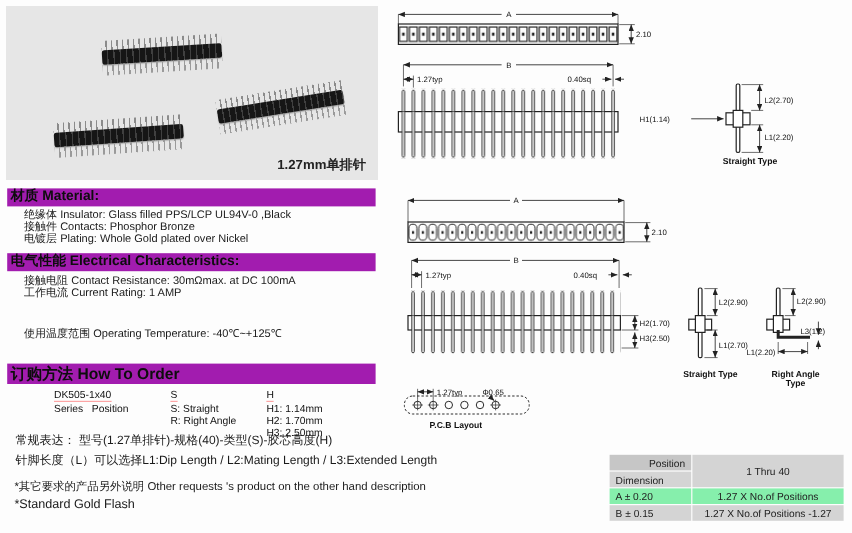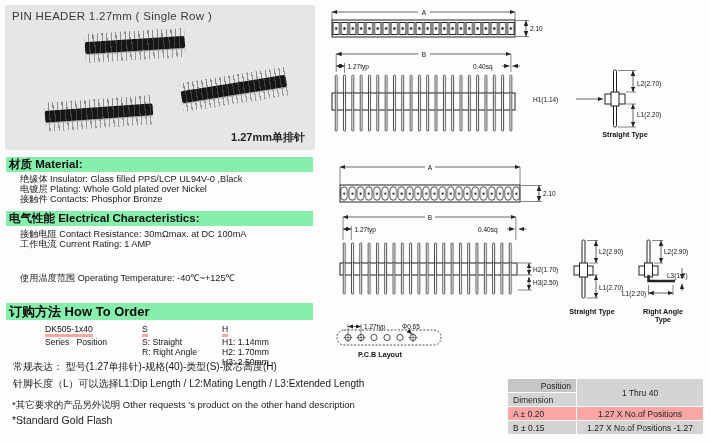--- a/index.html
+++ b/index.html
@@ -10,54 +10,53 @@
   
   .photo-panel { left:5px; top:5px; width:310px; height:145px; background:#e6e6e6; }
   .photo-title { position:absolute; left:7px; top:5px; font-size:11.5px; color:#3a3a3a; letter-spacing:.3px; white-space:nowrap; }
   .photo-caption { position:absolute; right:10px; bottom:5px; font-size:11px; font-weight:bold; color:#222; white-space:nowrap;margin-top:16px; }
   .ph { position:absolute; }
   .ph .pt { height:8px;  background:repeating-linear-gradient(90deg, transparent 0 3.4px, #8b8b8b 3.4px 4.6px); }
   .ph .bd { height:12px; background:repeating-linear-gradient(90deg, #161616 0 4.2px, #404040 4.2px 5.3px); border-radius:2px; box-shadow:0 1px 1px rgba(0,0,0,.25); }
   .ph .pb { height:9px;  background:repeating-linear-gradient(90deg, transparent 0 3.4px, #9a9a9a 3.4px 4.6px); }
 
   
-  .sec-bar { left:6px; width:307px; height:15px; background:#86efac; font-size:11.5px; font-weight:bold; color:#0d0d0d; padding:0 3px; line-height:15px; white-space:nowrap; }
+  .sec-bar { left:6px; width:307px; height:15px; background:#a21caf; font-size:11.5px; font-weight:bold; color:#0d0d0d; padding:0 3px; line-height:15px; white-space:nowrap; }
   .sec-bar.big { height:17px; font-size:13px; line-height:17px; }
 
   .spec-lines { left:8px; font-size:9.2px; line-height:10.2px; color:#1a1a1a; }
   .spec-lines div { white-space:nowrap;padding-left:12px; }
 
   
   .ord-col { font-size:8.6px; line-height:10px; }
-  .ord-u { display:inline-block; border-bottom:3px solid #fca5a5; padding-bottom:0px; white-space:pre; }
+  .ord-u { display:inline-block; border-bottom:1px solid #fca5a5; padding-bottom:0px; white-space:pre; }
   .ord-note { font-size:10px; color:#1a1a1a; white-space:nowrap; }
   .footnote { font-size:9.5px; color:#1a1a1a; white-space:nowrap; }
   .footnote2 { font-size:10.5px; color:#1a1a1a; white-space:nowrap; }
 
   
   svg text { font-family:"Liberation Sans",sans-serif; font-size:6.5px; fill:#111; }
   svg text.cap { font-size:7.2px; font-weight:bold; }
   .dl { stroke:#222; stroke-width:0.7; fill:none; }
   .sh { fill:#fff; stroke:#222; stroke-width:1; }
   .thin { stroke:#222; stroke-width:0.55; fill:none; }
   .thick { stroke:#222; stroke-width:2.5; fill:none; }
 
   
   .dim-table { left:507px; top:378px; border-collapse:separate; border-spacing:1px; font-size:8.5px; color:#222; }
   .dim-table td { height:13px; padding:0 5px; white-space:nowrap; }
   .td-hdr { background:#c6c6c6; width:68px;text-align:right; }
   .td-lt  { background:#d4d4d4; }
-  .td-dk  { background:#fca5a5; }
+  .td-dk  { background:#86efac; }
   .td-c   { text-align:center; width:126px; }
 </style>
 </head>
 <body>
 
 <div class="abs photo-panel">
-  <div class="photo-title">PIN HEADER 1.27mm ( Single Row )</div>
   <div class="ph" style="left:80px; top:26px; width:100px; transform:rotate(-3.5deg);">
     <div class="pt"></div>
     <div class="bd"></div>
     <div class="pb"></div>
   </div>
   <div class="ph" style="left:40px; top:94px; width:108px; transform:rotate(-4deg);">
     <div class="pt"></div>
     <div class="bd"></div>
     <div class="pb"></div>
   </div>
@@ -65,22 +64,22 @@
     <div class="pt"></div>
     <div class="bd"></div>
     <div class="pb"></div>
   </div>
   <div class="photo-caption">1.27mm单排针</div>
 </div>
 
 <div class="abs sec-bar" style="top:157px;">材质 Material:</div>
 <div class="abs spec-lines" style="top:174px;">
   <div>绝缘体 Insulator: Glass filled PPS/LCP  UL94V-0 ,Black</div>
+  <div>接触件 Contacts: Phosphor Bronze</div>
   <div>电镀层 Plating: Whole Gold plated over Nickel</div>
-  <div>接触件 Contacts: Phosphor Bronze</div>
 </div>
 
 <div class="abs sec-bar" style="top:211px;">电气性能 Electrical Characteristics:</div>
 <div class="abs spec-lines" style="top:229px;">
   <div>接触电阻 Contact Resistance: 30mΩmax. at DC 100mA</div>
   <div>工作电流 Current Rating: 1 AMP</div>
 </div>
 <div class="abs spec-lines" style="top:273px;">
   <div>使用温度范围  Operating Temperature: -40℃~+125℃</div>
 </div>

